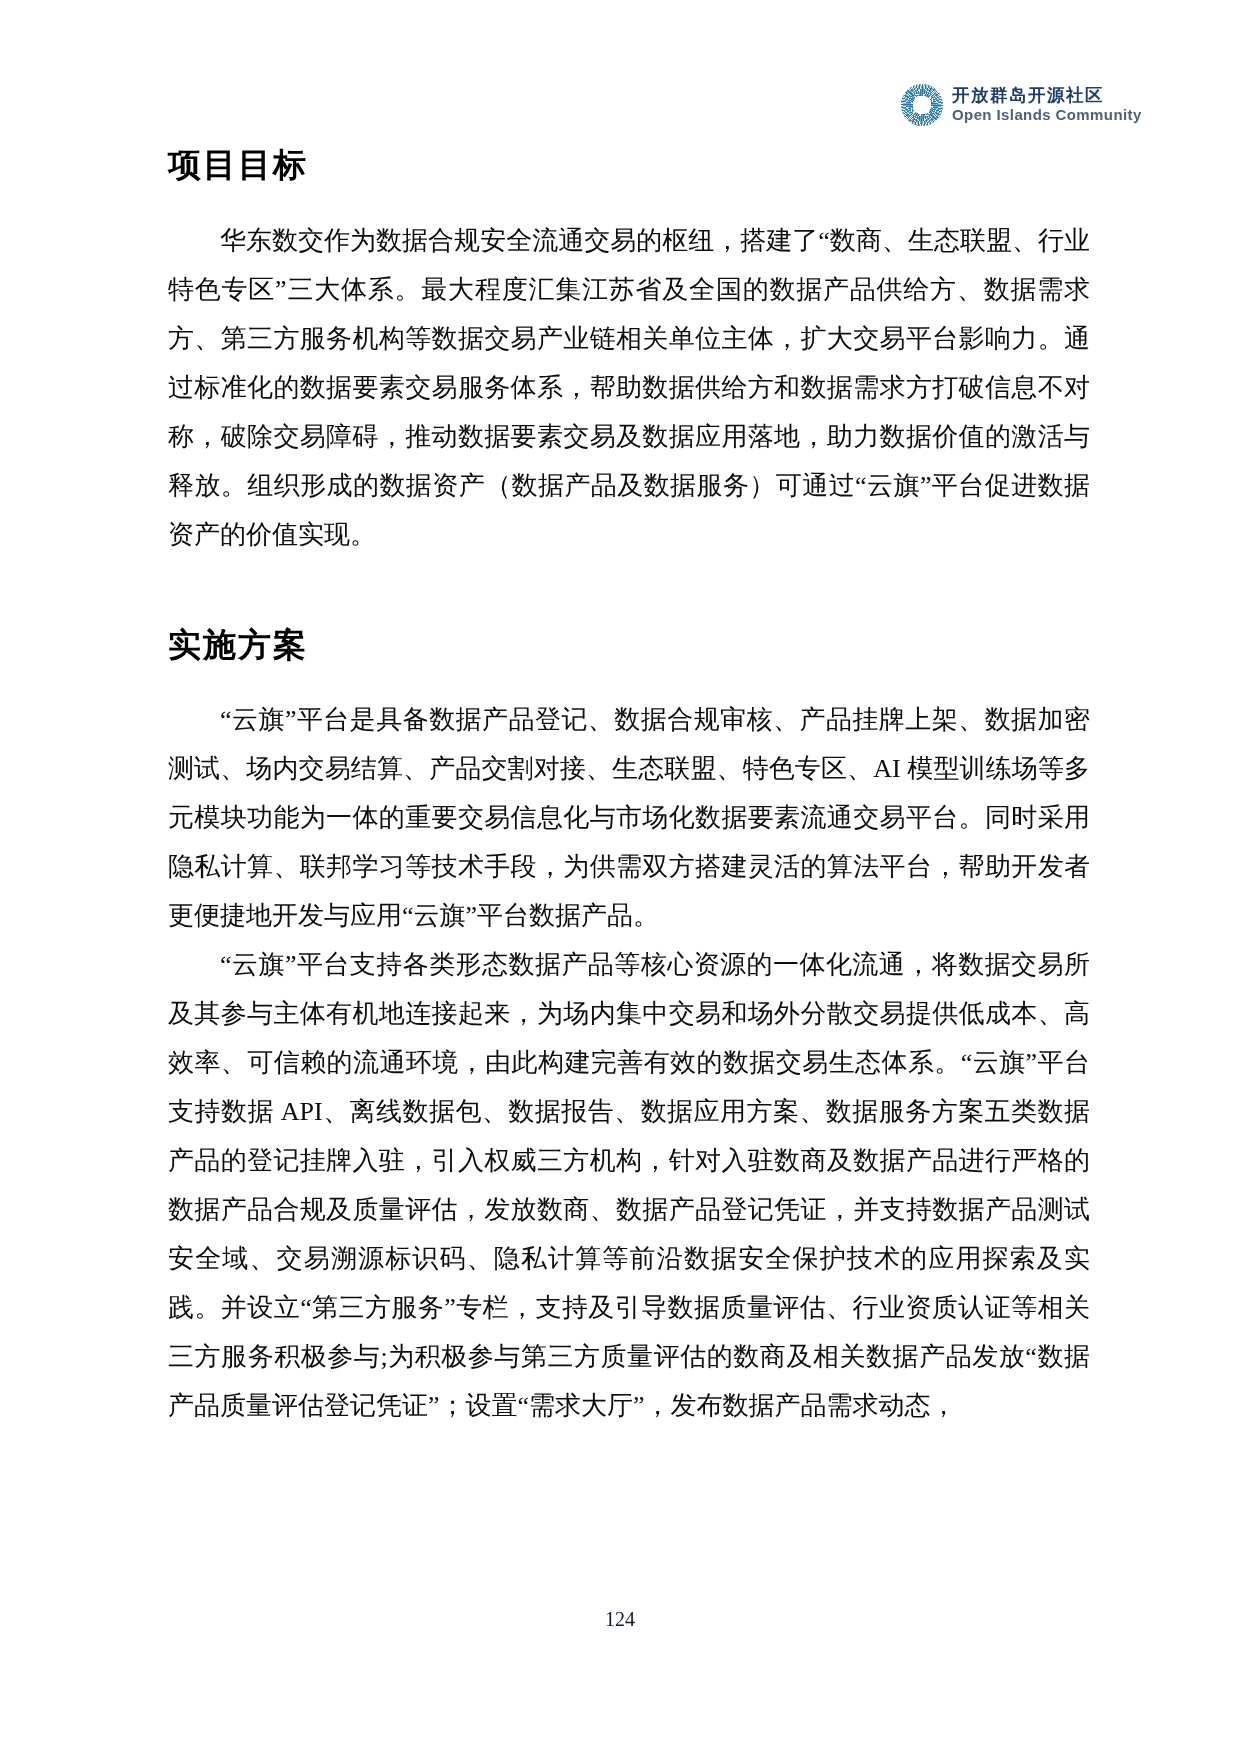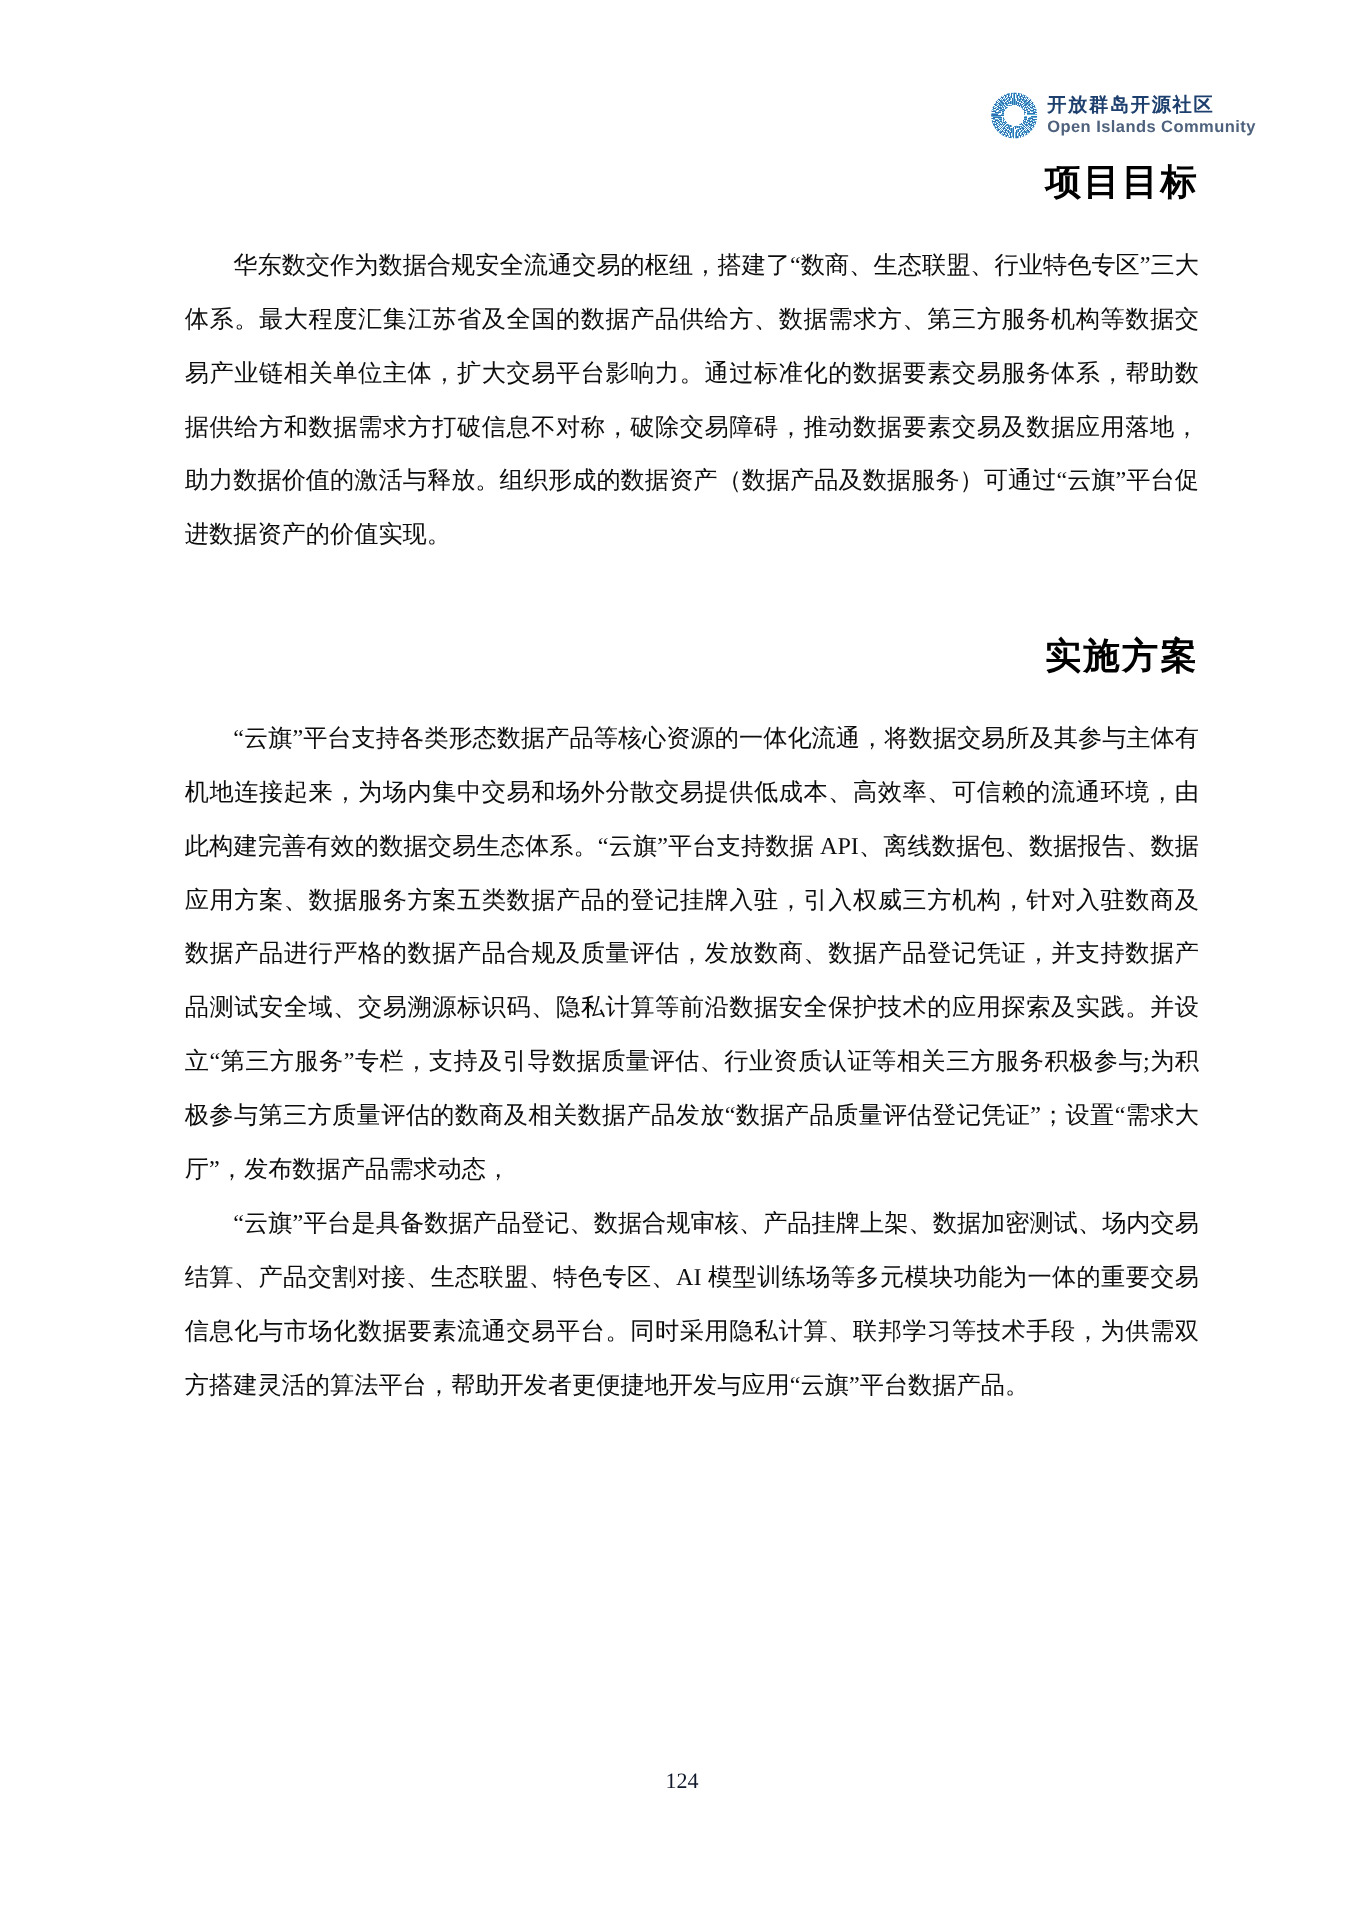--- a/index.html
+++ b/index.html
@@ -65,28 +65,27 @@
     padding: 143px 150px 0 168px;
   }
   .section-heading {
     font-family: "Liberation Sans", "DejaVu Sans", sans-serif;
     font-size: 33px;
     font-weight: 700;
     color: #000000;
     margin: 0 0 28px 0;
     line-height: 1.35;
     letter-spacing: 2px;
-    text-align: right;
   }
   .section-heading.second {
     margin-top: 64px;
   }
   .doc p {
     margin: 0;
-    font-size: 22px;
+    font-size: 26px;
     line-height: 49px;
     text-align: justify;
     text-justify: inter-ideograph;
     text-indent: 2em;
     color: #0d0d0d;
     word-break: break-all;
   }
 
   
   .footer {
@@ -116,22 +115,22 @@
   </header>
 
   <main class="doc">
 
     <h1 class="section-heading">项目目标</h1>
 
     <p>华东数交作为数据合规安全流通交易的枢纽，搭建了“数商、生态联盟、行业特色专区”三大体系。最大程度汇集江苏省及全国的数据产品供给方、数据需求方、第三方服务机构等数据交易产业链相关单位主体，扩大交易平台影响力。通过标准化的数据要素交易服务体系，帮助数据供给方和数据需求方打破信息不对称，破除交易障碍，推动数据要素交易及数据应用落地，助力数据价值的激活与释放。组织形成的数据资产（数据产品及数据服务）可通过“云旗”平台促进数据资产的价值实现。</p>
 
     <h1 class="section-heading second">实施方案</h1>
 
+    <p>“云旗”平台是具备数据产品登记、数据合规审核、产品挂牌上架、数据加密测试、场内交易结算、产品交割对接、生态联盟、特色专区、AI 模型训练场等多元模块功能为一体的重要交易信息化与市场化数据要素流通交易平台。同时采用隐私计算、联邦学习等技术手段，为供需双方搭建灵活的算法平台，帮助开发者更便捷地开发与应用“云旗”平台数据产品。</p>
     <p>“云旗”平台支持各类形态数据产品等核心资源的一体化流通，将数据交易所及其参与主体有机地连接起来，为场内集中交易和场外分散交易提供低成本、高效率、可信赖的流通环境，由此构建完善有效的数据交易生态体系。“云旗”平台支持数据 API、离线数据包、数据报告、数据应用方案、数据服务方案五类数据产品的登记挂牌入驻，引入权威三方机构，针对入驻数商及数据产品进行严格的数据产品合规及质量评估，发放数商、数据产品登记凭证，并支持数据产品测试安全域、交易溯源标识码、隐私计算等前沿数据安全保护技术的应用探索及实践。并设立“第三方服务”专栏，支持及引导数据质量评估、行业资质认证等相关三方服务积极参与;为积极参与第三方质量评估的数商及相关数据产品发放“数据产品质量评估登记凭证”；设置“需求大厅”，发布数据产品需求动态，</p>
-    <p>“云旗”平台是具备数据产品登记、数据合规审核、产品挂牌上架、数据加密测试、场内交易结算、产品交割对接、生态联盟、特色专区、AI 模型训练场等多元模块功能为一体的重要交易信息化与市场化数据要素流通交易平台。同时采用隐私计算、联邦学习等技术手段，为供需双方搭建灵活的算法平台，帮助开发者更便捷地开发与应用“云旗”平台数据产品。</p>
 
   </main>
 
   <footer class="footer">
     <span class="page-number">124</span>
   </footer>
 
 </div>
 
 </body></html>

